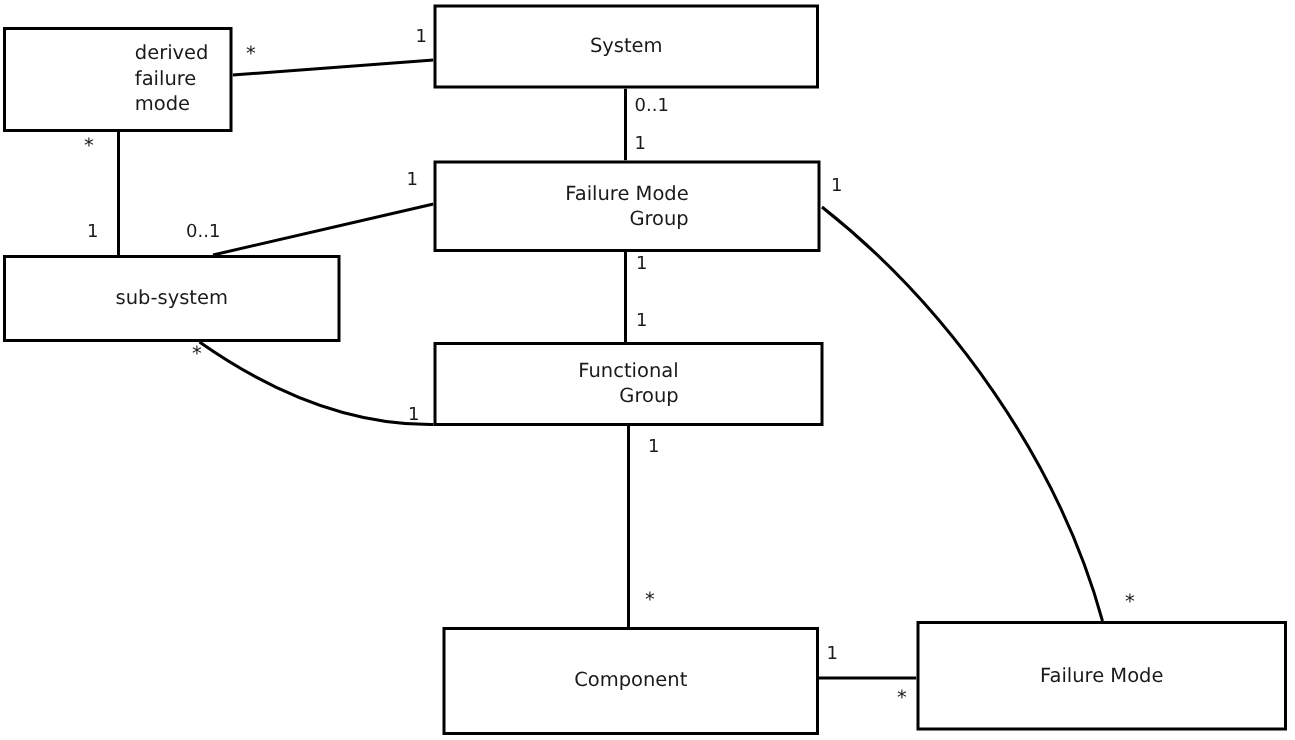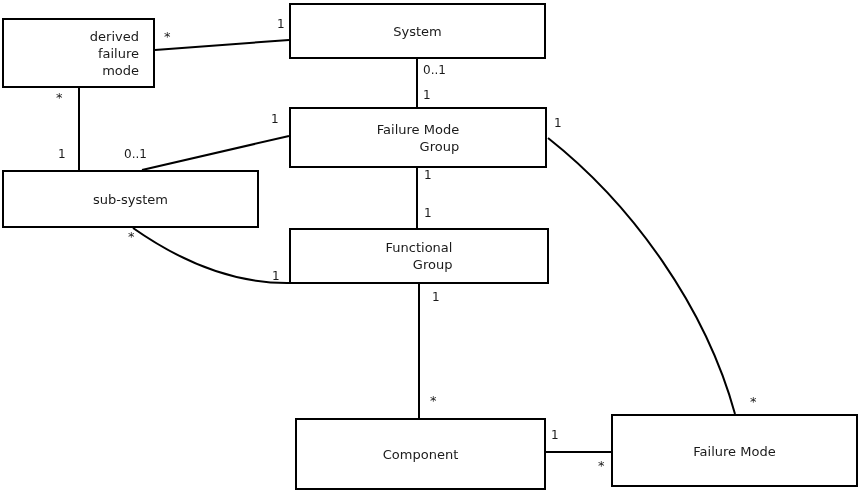--- a/index.html
+++ b/index.html
@@ -42,21 +42,21 @@
     font-size: 13px;
     color: #1a1a1a;
     line-height: 17px;
     white-space: pre-line;
   }
   
   .uml-box.label-shift-right .box-label {
     left: auto;
     right: 14px;
     transform: translate(0, -50%);
-    text-align: right;
+    text-align: left;
   }
   .mult {
     position: absolute;
     font-size: 12px;
     color: #1a1a1a;
     line-height: 12px;
     white-space: nowrap;
     z-index: 3;
   }
   .mult.star {
@@ -90,21 +90,21 @@
 
   <div class="uml-box" style="left:289px; top:3px; width:257px; height:56px;">
     <div class="box-label">System</div>
   </div>
 
   <div class="uml-box" style="left:289px; top:107px; width:258px; height:61px;">
     <div class="box-label">Failure Mode
 Group</div>
   </div>
 
-  <div class="uml-box" style="left:2px; top:170px; width:257px; height:58px;">
+  <div class="uml-box" style="left:2px; top:170px; width:225px; height:58px;">
     <div class="box-label">sub-system</div>
   </div>
 
   <div class="uml-box" style="left:289px; top:228px; width:260px; height:56px;">
     <div class="box-label">Functional
 Group</div>
   </div>
 
   <div class="uml-box" style="left:295px; top:418px; width:251px; height:72px;">
     <div class="box-label">Component</div>

